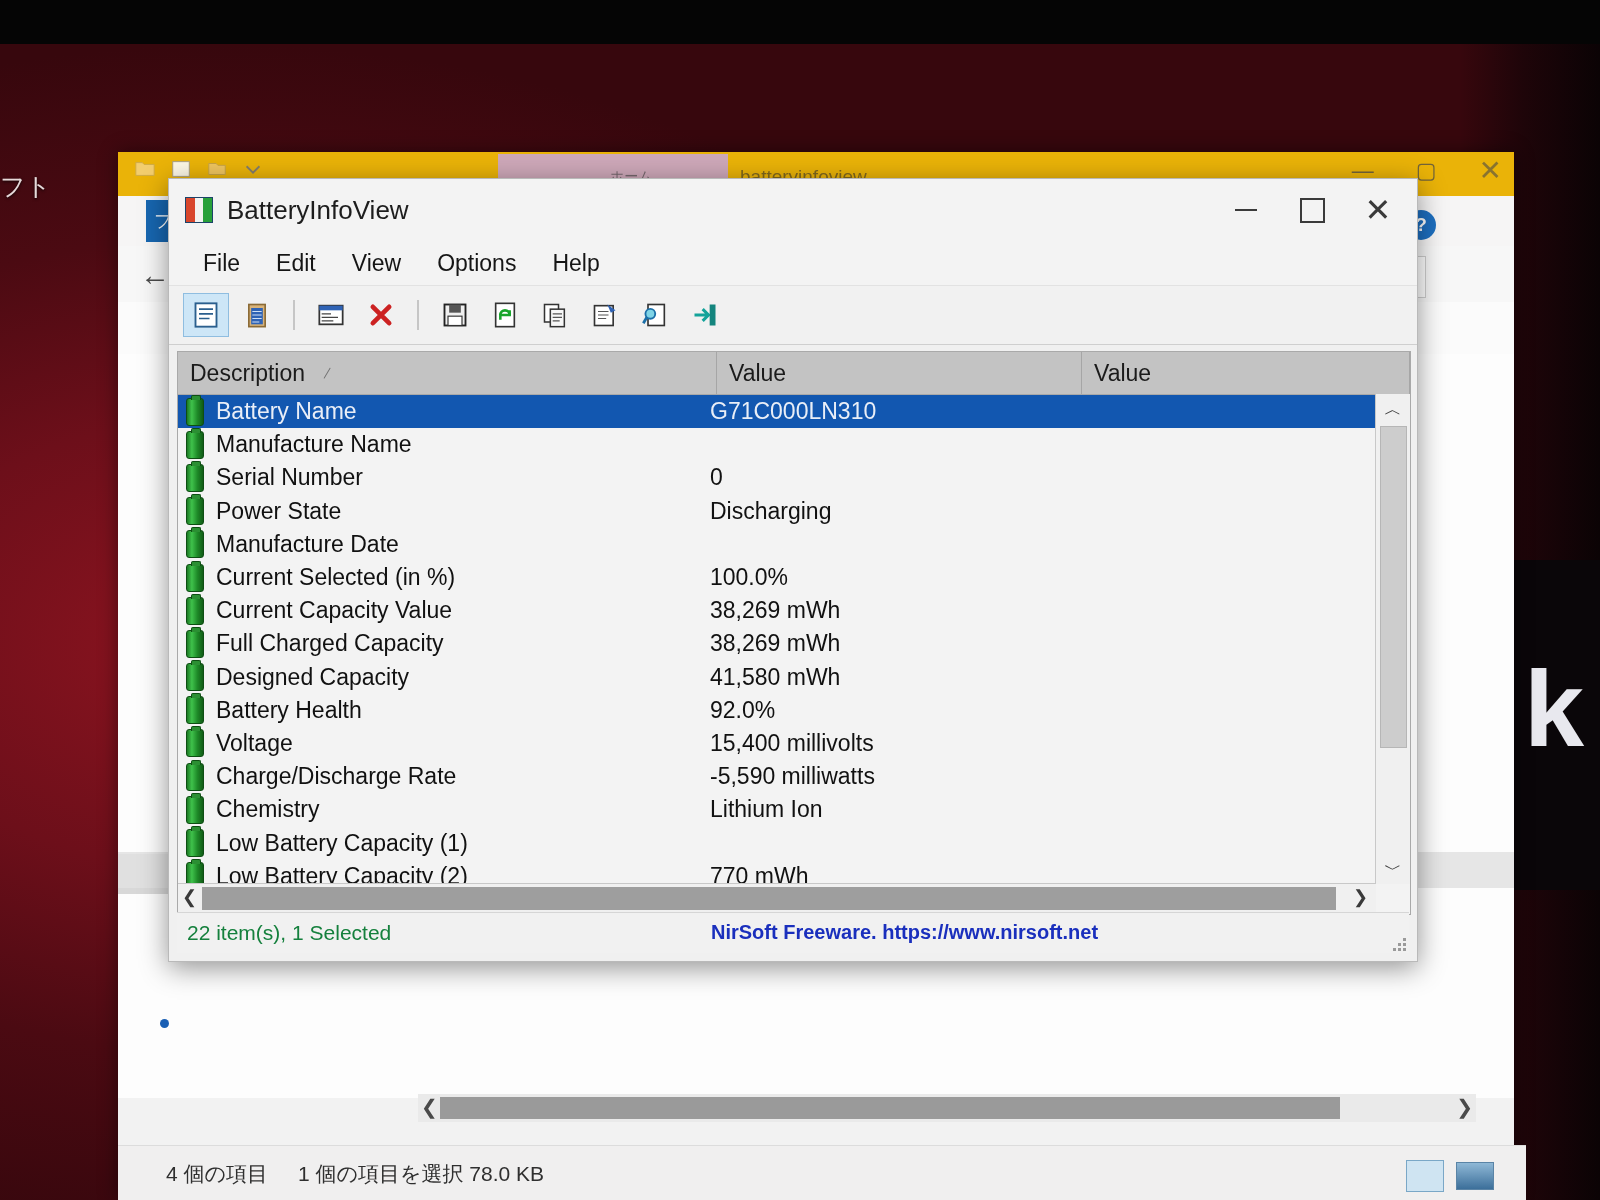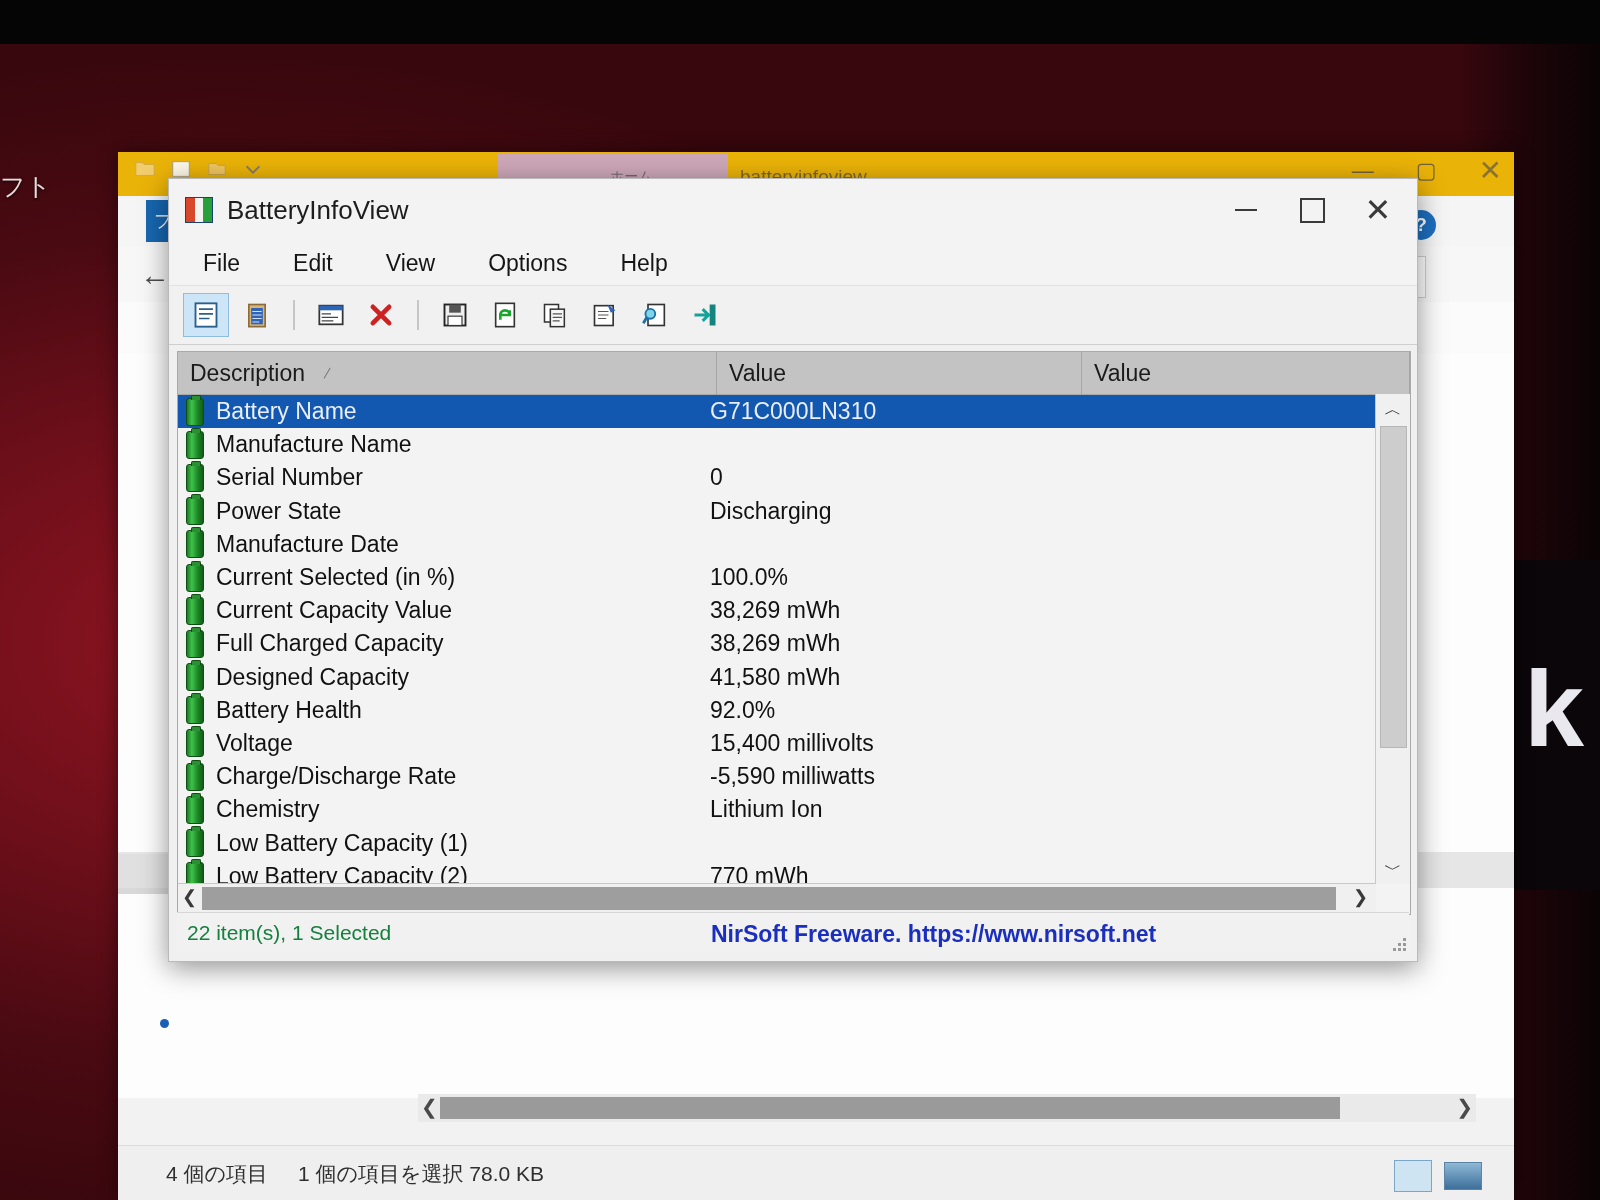--- a/index.html
+++ b/index.html
@@ -51,21 +51,21 @@
   .exp-body{position:absolute;left:0;top:202px;width:100%;height:744px;background:#fdfdfd;}
   .exp-dots{position:absolute;right:96px;top:278px;font-size:15px;color:#777;letter-spacing:2px;opacity:.6;}
   .exp-rowband{position:absolute;left:0;top:498px;width:100%;height:36px;background:#e2e2e2;opacity:.85;}
   .exp-leftband{position:absolute;left:0;top:500px;width:60px;height:40px;background:#d8d8d8;}
   .exp-bluedot{position:absolute;left:42px;top:665px;width:9px;height:9px;border-radius:50%;background:#1a5fb4;}
 
   .exp-hscroll{position:absolute;left:300px;bottom:78px;width:1058px;height:28px;background:#eaeaea;}
   .exp-hscroll .thumb{position:absolute;left:22px;top:3px;width:900px;height:22px;background:#9a9a9a;}
   .exp-hscroll .la{position:absolute;left:3px;top:1px;font-size:20px;color:#4a4a4a;}
   .exp-hscroll .ra{position:absolute;right:3px;top:1px;font-size:20px;color:#4a4a4a;}
-  .exp-status{position:absolute;left:0;bottom:0;width:100%;height:54px;background:#f0efef;border-top:1px solid #dcdcdc;}
+  .exp-status{position:absolute;left:0;bottom:0;width:100%;height:54px;background:#f0efef;border-top:1px solid #dcdcdc;padding-left:12px;}
   .exp-status .st1{position:absolute;left:48px;top:14px;font-size:21px;color:#2f2f2f;}
   .exp-status .st2{position:absolute;left:180px;top:14px;font-size:21px;color:#2f2f2f;}
   .exp-viewicons{position:absolute;right:32px;bottom:8px;display:flex;gap:12px;align-items:center;}
   .vi{width:36px;height:30px;border:1px solid #7aa7c7;background:#dbe9f3;position:relative;}
   .vi.sel{background:#cfe4f2;}
   .vi2{width:36px;height:26px;background:linear-gradient(#8fb8d6,#3c6f9a);border:1px solid #5a84a6;}
 
   
   .biv{position:absolute;left:168px;top:178px;width:1248px;height:782px;background:#f0f0f0;
     border:1px solid #b9b9b9;box-shadow:0 6px 26px rgba(0,0,0,.42);}
@@ -76,21 +76,21 @@
   .biv-ico i:nth-child(1){background:#d8462c;}
   .biv-ico i:nth-child(2){background:#f2f2f0;}
   .biv-ico i:nth-child(3){background:#28a03a;}
   .biv-titletext{position:absolute;left:58px;top:16px;font-size:26px;color:#1d1d1d;}
   .biv-wbtns{position:absolute;right:6px;top:0;height:62px;display:flex;align-items:center;}
   .wbtn{width:66px;height:62px;display:flex;align-items:center;justify-content:center;color:#3a3a3a;}
   .wbtn .min{width:22px;height:2px;background:#3a3a3a;display:block;}
   .wbtn .max{width:21px;height:21px;border:2px solid #3a3a3a;display:block;}
   .wbtn .cls{font-size:32px;line-height:32px;font-weight:300;}
 
-  .biv-menu{height:44px;background:#f3f3f3;display:flex;align-items:center;padding-left:16px;gap:17px;}
+  .biv-menu{height:44px;background:#f3f3f3;display:flex;align-items:center;padding-left:16px;gap:0;}
   .biv-menu span{font-size:23px;color:#151515;padding:0 18px;}
 
   .biv-toolbar{height:58px;background:#f1f1f1;border-top:1px solid #e2e2e2;border-bottom:1px solid #cfcfcf;
     display:flex;align-items:center;padding-left:14px;gap:6px;}
   .tb{width:44px;height:42px;display:flex;align-items:center;justify-content:center;}
   .tb.active{background:#cde6f7;border:1px solid #8fbde0;}
   .tbsep{width:2px;height:30px;background:#c6c6c6;margin:0 8px;}
 
   .biv-list{position:absolute;left:8px;top:172px;width:1232px;height:562px;background:#f3f3f3;
     border:1px solid #a9a9a9;overflow:hidden;}
@@ -118,21 +118,21 @@
   .vscroll .ar{height:30px;display:flex;align-items:center;justify-content:center;font-size:17px;color:#3a3a3a;}
   .vthumb{position:absolute;left:4px;top:32px;width:25px;height:320px;background:#cdcdcd;border:1px solid #b6b6b6;}
   .hscroll{position:absolute;left:0;right:34px;bottom:0;height:30px;background:#f0f0f0;border-top:1px solid #c8c8c8;}
   .hscroll .thumb{position:absolute;left:24px;top:3px;right:40px;height:23px;background:#9e9e9e;}
   .hscroll .la{position:absolute;left:4px;top:2px;font-size:18px;color:#3a3a3a;}
   .hscroll .ra{position:absolute;right:8px;top:2px;font-size:18px;color:#3a3a3a;}
 
   .biv-status{position:absolute;left:8px;bottom:8px;width:1232px;height:40px;background:#f1f1f1;
     border-top:1px solid #d6d6d6;}
   .biv-status .items{position:absolute;left:10px;top:8px;font-size:21px;color:#15803d;}
-  .biv-status .link{position:absolute;left:534px;top:8px;font-size:23px;color:#1a2fbd;font-weight:bold;}
+  .biv-status .link{position:absolute;left:534px;top:8px;font-size:20px;color:#1a2fbd;font-weight:bold;}
   .grip{position:absolute;right:3px;bottom:2px;width:16px;height:16px;}
   .grip i{position:absolute;width:3px;height:3px;background:#9a9a9a;}
 
   .blur{filter:blur(.5px);}
 </style>
 </head>
 <body>
 
 <div id="screen">
 

